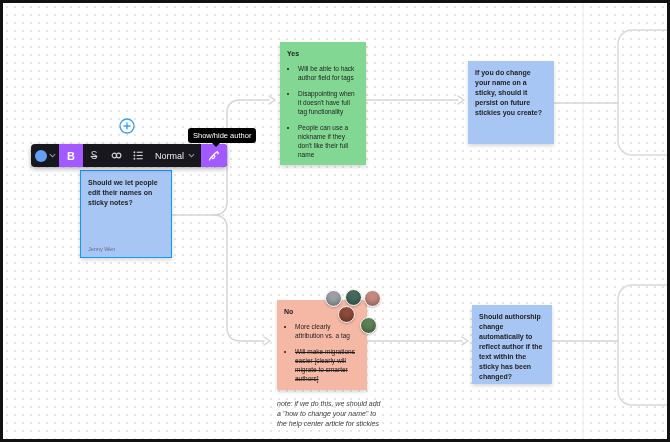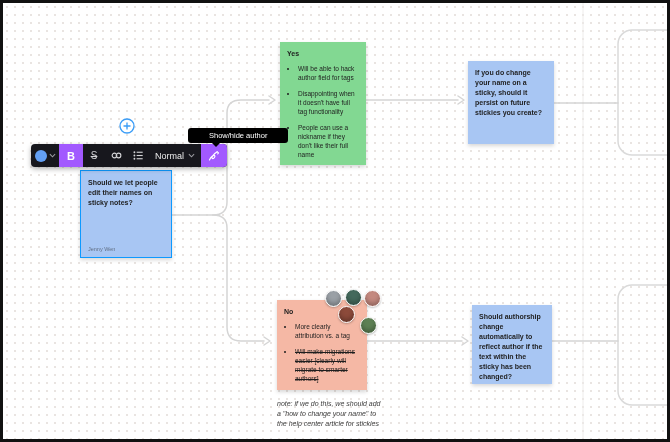--- a/index.html
+++ b/index.html
@@ -52,21 +52,21 @@
   .tb-swatch{width:28px;gap:2px;}
   .swatch-circle{width:12px;height:12px;border-radius:50%;display:inline-block;}
   .tb-btn{width:22px;color:#d3d3d6;}
   .tb-btn.bold{width:24px;background:#a259ff;color:#fff;font-weight:bold;font-size:11px;}
   .strike-s{font-size:10px;color:#d3d3d6;text-decoration:line-through;}
   .tb-select{width:52px;gap:4px;color:#ececec;font-size:9px;}
   .tb-btn.author{width:26px;background:#a259ff;border-radius:0 4px 4px 0;}
 
   
   .tooltip{position:absolute;left:185px;top:125px;height:15px;line-height:15px;
-    background:#000;color:#fff;font-size:7.5px;padding:0 21px;border-radius:3px;
+    background:#000;color:#fff;font-size:7.5px;padding:0 5px;border-radius:3px;
     white-space:nowrap;}
   .tooltip-arrow{position:absolute;left:24px;bottom:-4px;width:0;height:0;
     border-left:4px solid transparent;border-right:4px solid transparent;
     border-top:4px solid #000;}
 
   
   .plus-btn{position:absolute;left:116px;top:115px;width:16px;height:16px;
     background:none;border:none;padding:0;cursor:pointer;}
 </style>
 </head>

